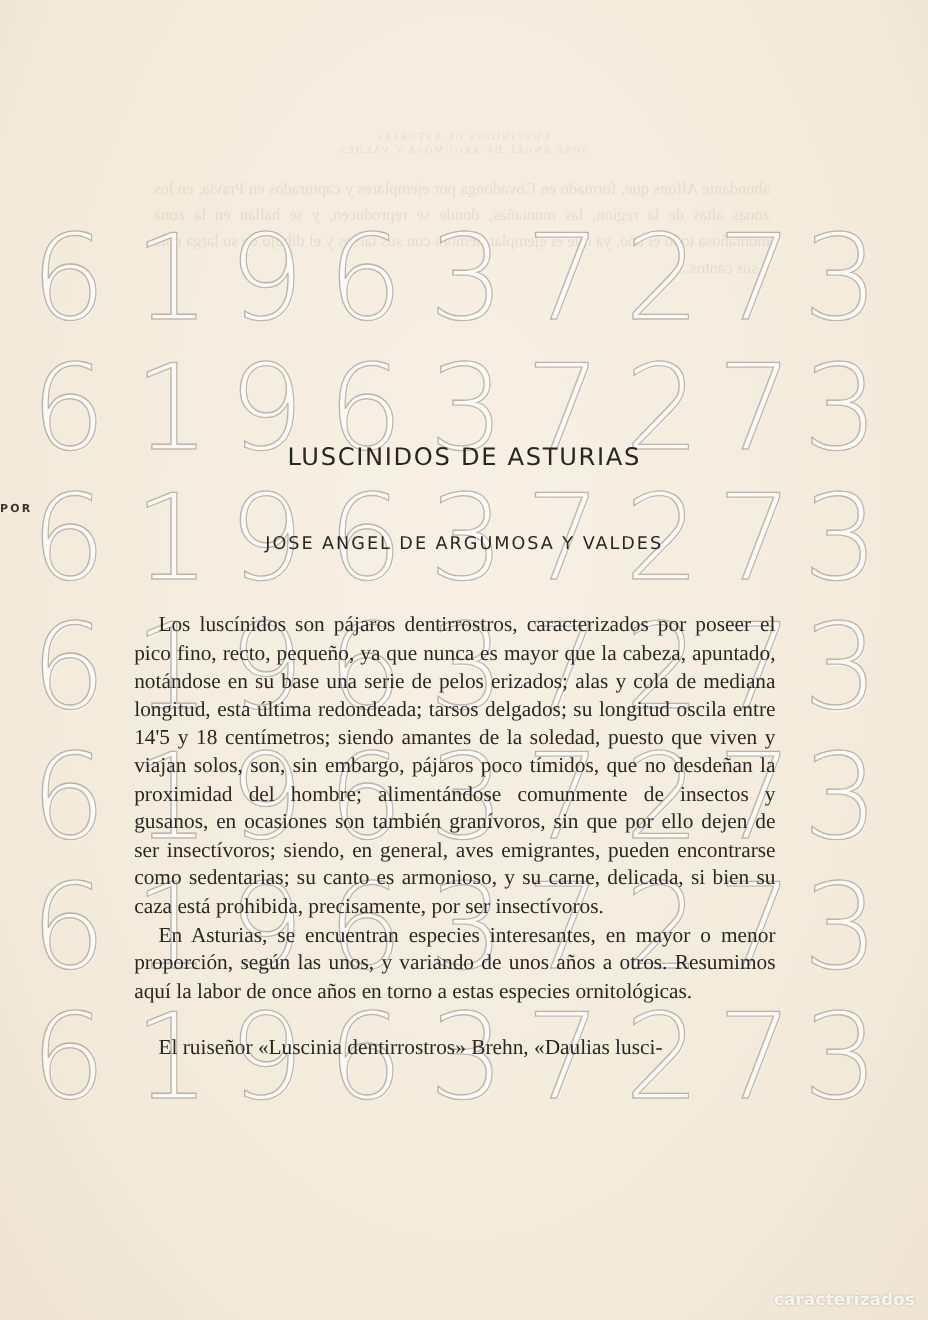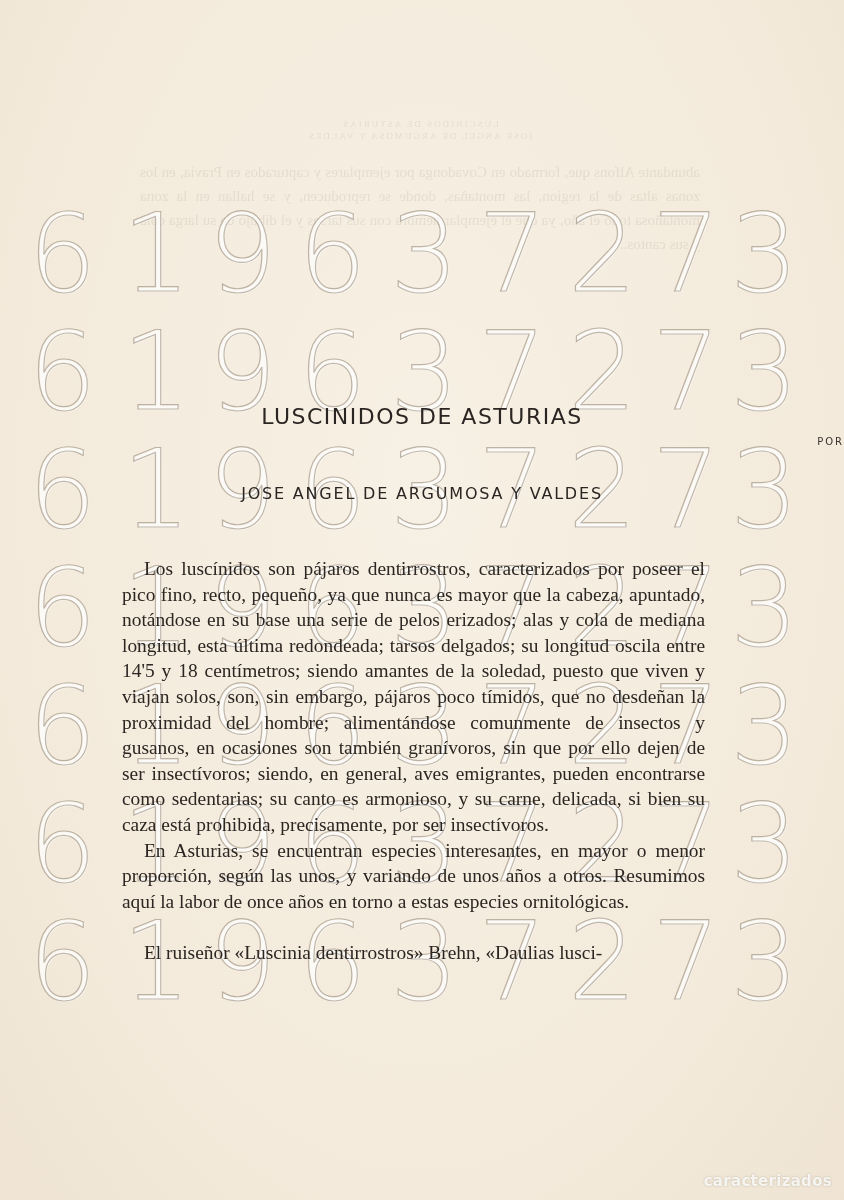--- a/index.html
+++ b/index.html
@@ -37,24 +37,24 @@
     }
     
     .title {
       position: absolute; left: 0; width: 844px; top: 404px;
       text-align: center;
       font-family: "DejaVu Sans", sans-serif;
       font-size: 22px; letter-spacing: 1.5px;
       color: #2a2522;
     }
     .por {
-      position: absolute; left: 0; width: 844px; top: 436px;
-      text-align: right;
+      position: absolute; left: 0; width: 844px; top: 457px;
+      text-align: left;
       font-family: "DejaVu Sans", sans-serif;
-      font-size: 10px; letter-spacing: 2px; color: #3a332e;
+      font-size: 10px; letter-spacing: 2px; color: #3a332e; font-weight: bold;
     }
     .author {
       position: absolute; left: 0; width: 844px; top: 484px;
       text-align: center;
       font-family: "DejaVu Sans", sans-serif;
       font-size: 16px; letter-spacing: 1.8px; color: #2a2522;
     }
     .body-text {
       position: absolute; left: 122px; top: 556px; width: 583px;
       font-family: "Liberation Serif", serif;

